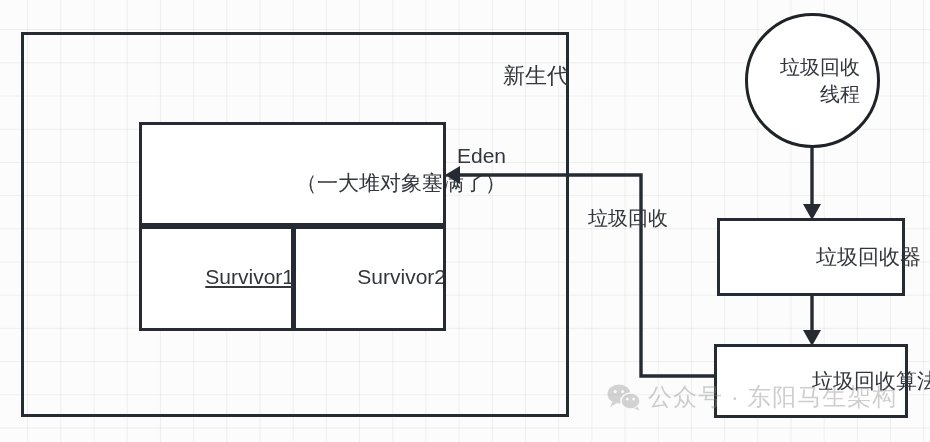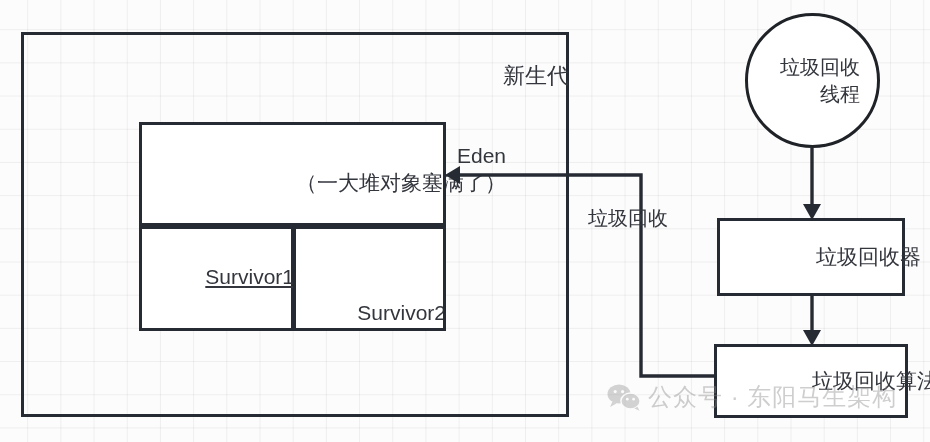--- a/index.html
+++ b/index.html
@@ -66,21 +66,21 @@
   #survivor1-box {
     left: 139px; top: 226px; width: 155px; height: 105px;
   }
   #survivor2-box {
     left: 293px; top: 226px; width: 153px; height: 105px;
   }
   #survivor1-label {
     left: 139px; top: 264px; width: 155px; font-size: 21px; text-decoration: underline;
   }
   #survivor2-label {
-    left: 293px; top: 264px; width: 153px; font-size: 21px; margin-top: 36px;
+    left: 293px; top: 264px; width: 153px; font-size: 21px;
   }
 
   
   #gc-thread-circle {
     position: absolute;
     left: 745px; top: 13px; width: 135px; height: 135px;
     box-sizing: border-box;
     border: 3.5px solid #1f2328;
     border-radius: 50%;
     background: #ffffff;

